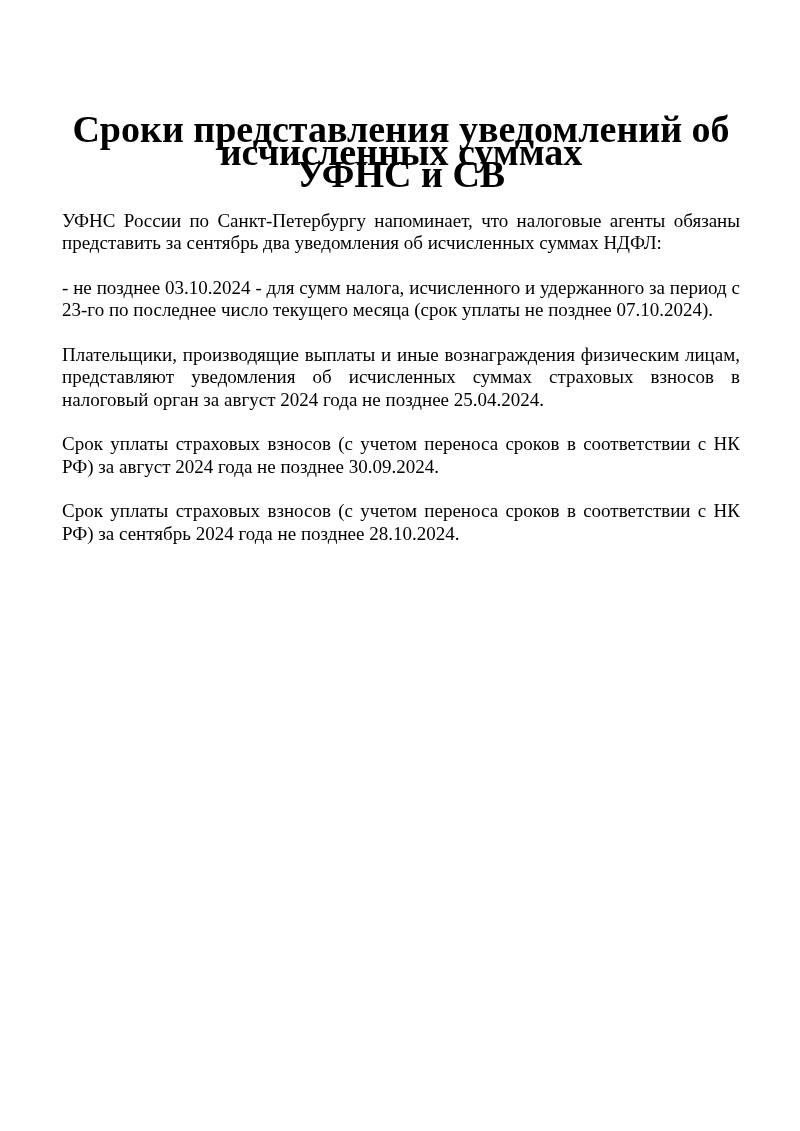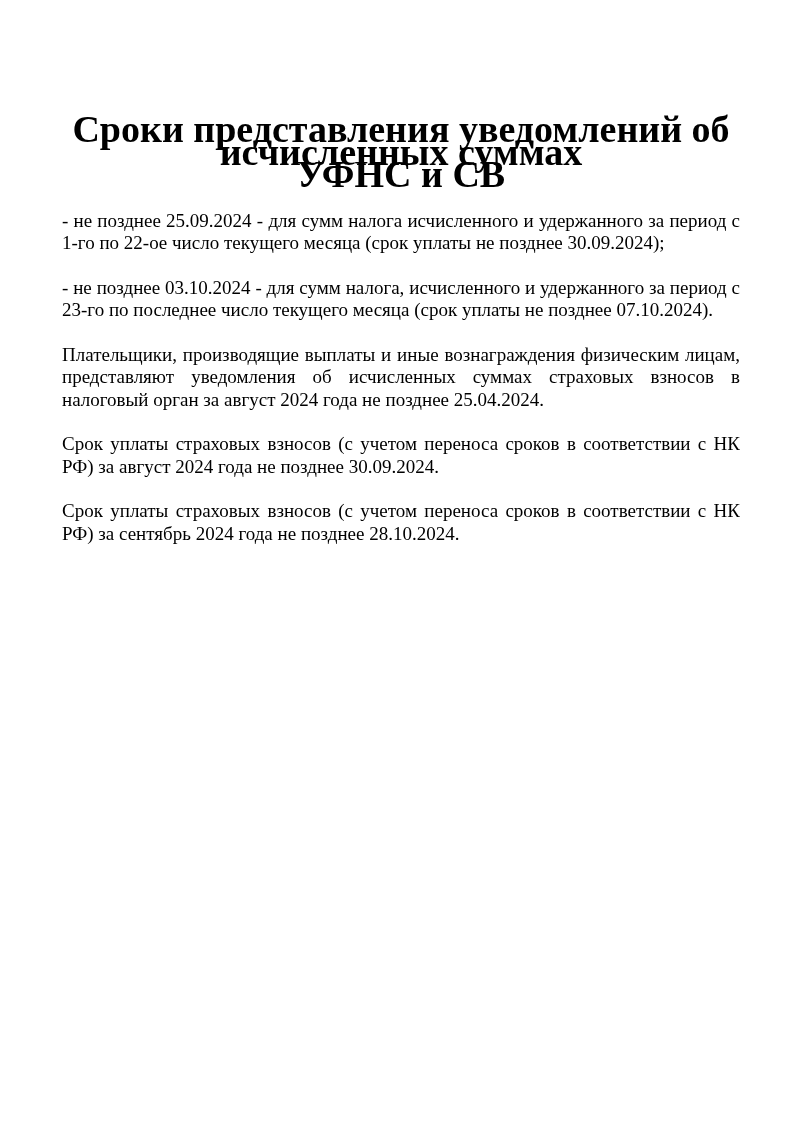--- a/index.html
+++ b/index.html
@@ -36,22 +36,22 @@
 </head>
 <body>
 
 <div class="page">
 
   <h1 class="doc-title">
     <span class="title-line">Сроки представления уведомлений об исчисленных суммах</span>
     <span class="title-line">УФНС и СВ</span>
   </h1>
 
+  <p class="body-par">УФНС России по Санкт-Петербургу напоминает, что налоговые агенты обязаны представить за сентябрь два уведомления об исчисленных суммах НДФЛ:</p>
 
-  <p class="body-par">- не позднее 25.09.2024 - для сумм налога исчисленного и удержанного за период с 1-го по 22-ое число текущего месяца (срок уплаты не позднее 30.09.2024);</p>
 
   <p class="body-par">- не позднее 03.10.2024 - для сумм налога, исчисленного и удержанного за период с 23-го по последнее число текущего месяца (срок уплаты не позднее 07.10.2024).</p>
 
   <p class="body-par">Плательщики, производящие выплаты и иные вознаграждения физическим лицам, представляют уведомления об исчисленных суммах страховых взносов в налоговый орган за август 2024 года не позднее 25.04.2024.</p>
 
   <p class="body-par">Срок уплаты страховых взносов (с учетом переноса сроков в соответствии с НК РФ) за август 2024 года не позднее 30.09.2024.</p>
 
   <p class="body-par">Срок уплаты страховых взносов (с учетом переноса сроков в соответствии с НК РФ) за сентябрь 2024 года не позднее 28.10.2024.</p>
 
 </div>

